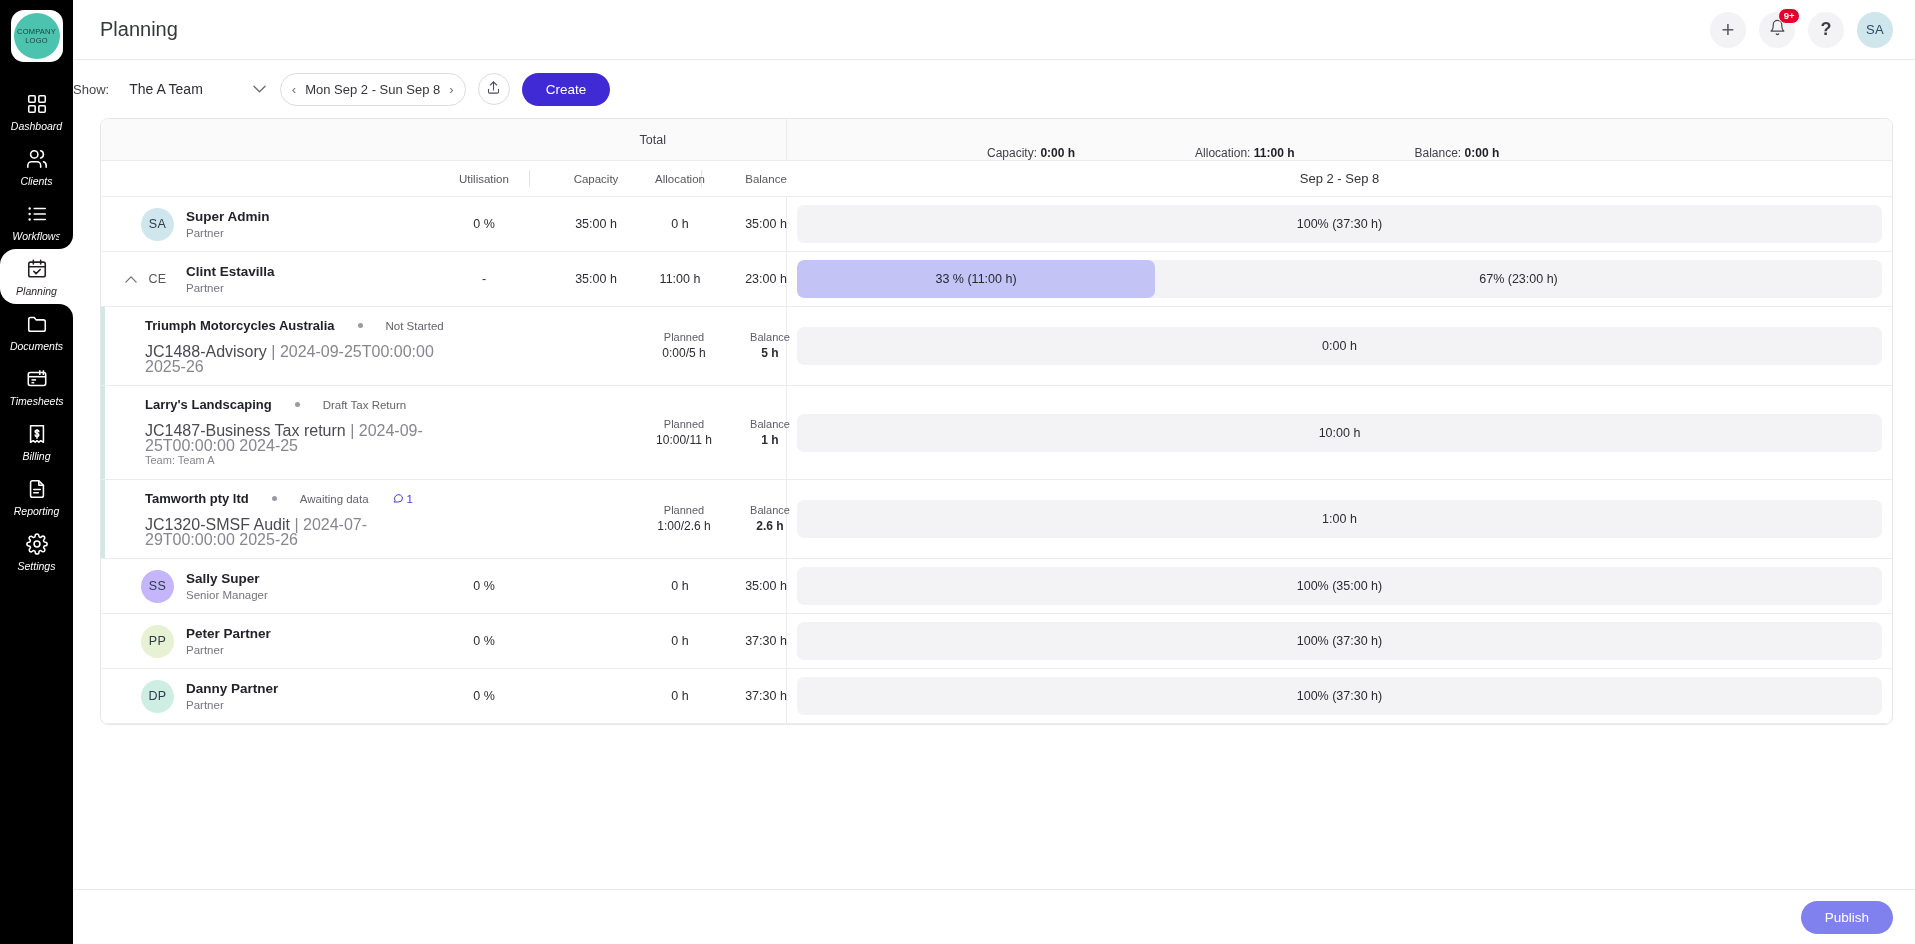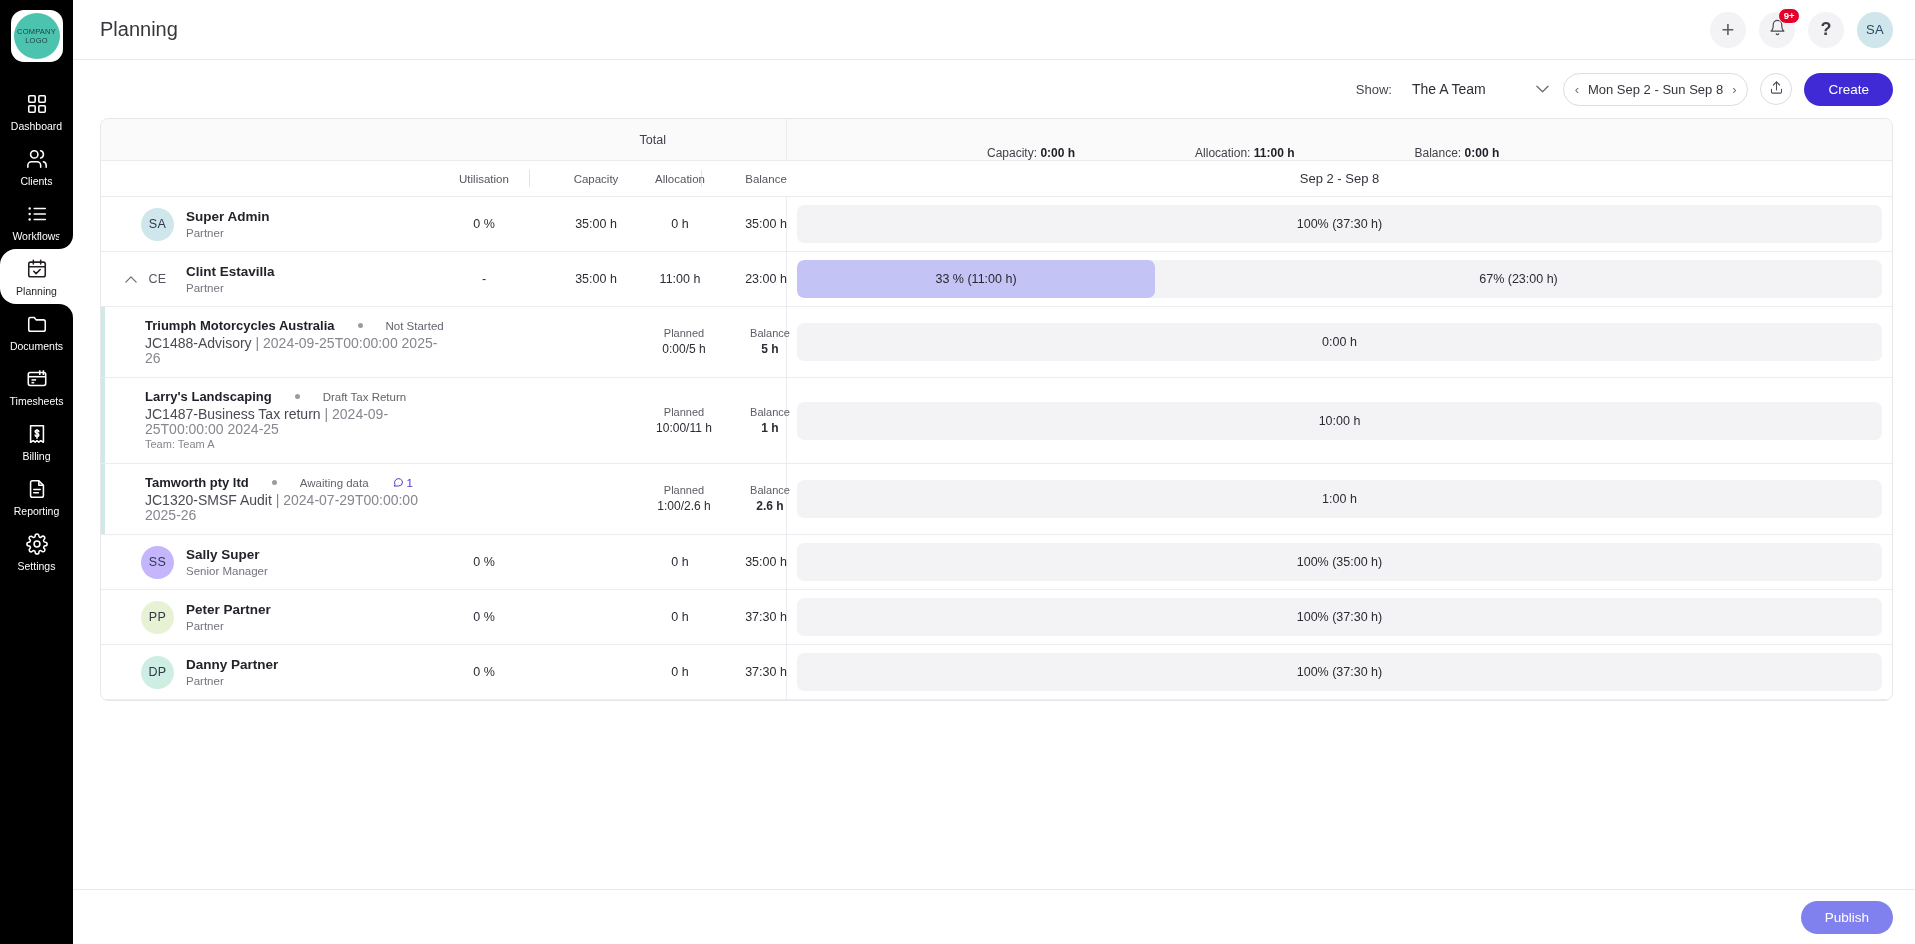--- a/index.html
+++ b/index.html
@@ -41,20 +41,21 @@
   }
   .nav-item {
     width: 73px;
     padding: 9px 0 7px 0;
     display: flex; flex-direction: column; align-items: center;
     gap: 5px;
     color: #ffffff;
     font-size: 10.5px;
     position: relative;
     cursor: pointer;
+    font-style: italic;
   }
   .nav-item .ico { width: 22px; height: 22px; display:block; }
   .nav-item svg { display:block; }
   .nav-item.active {
     background: #ffffff;
     color: #231f20;
     border-radius: 16px 0 0 16px;
   }
   .nav-item.active::before,
   .nav-item.active::after {
@@ -101,22 +102,22 @@
   }
   .avatar-top {
     width: 36px; height: 36px; border-radius: 50%;
     background: #cfe6ec; color:#2d4b63; font-size: 13px;
     display:flex; align-items:center; justify-content:center;
     cursor:pointer; letter-spacing:.3px;
   }
 
   
   .toolbar {
-    height: 58px; display:flex; align-items:center; justify-content:flex-end;
-    padding: 0 22px 0 16px; gap: 12px;
+    height: 58px; display:flex; align-items:center; justify-content:flex-start;
+    padding: 0 22px 0 0; gap: 12px;
   }
   .show-label { font-size: 13px; color: #45454d; }
   .team-select {
     display:flex; align-items:center; gap: 50px;
     font-size: 14px; color:#2d2d35; cursor:pointer;
     padding: 4px 2px 4px 8px;
   }
   .chev-down { color:#6b6b74; font-size: 11px; line-height: 1; }
   .date-nav {
     display:flex; align-items:center; gap: 9px;
@@ -231,21 +232,21 @@
     width:686px; flex:0 0 686px; position:relative;
     padding: 11px 0 11px 40px;
     border-right:1px solid #ececf0;
     border-left: 4px solid #cfeae4;
   }
   .job-title-line { display:flex; align-items:center; gap:23px; flex-wrap:wrap; }
   .job-name { font-size: 13px; color:#1f1f28; font-weight:700; }
   .status-dot { width:5px; height:5px; border-radius:50%; background:#9a9aa3; display:inline-block; }
   .job-status { font-size: 11.5px; color:#63636d; }
   .comment-chip { display:inline-flex; align-items:center; gap:3px; font-size:11.5px; color:#4b3ad4; }
-  .job-sub { font-size: 14px; color:#86868f; line-height: 15px; margin-top: 3px; max-width: 300px; }
+  .job-sub { font-size: 16px; color:#86868f; line-height: 15px; margin-top: 11px; max-width: 300px; }
   .job-sub .jid { color:#4a4a53; }
   .job-team { font-size: 11px; color:#86868f; line-height:15px; }
   .job-metric {
     position:absolute; top: 50%; transform: translateY(-50%);
     text-align:center; width: 90px;
   }
   .jm-plan { left: 534px; }
   .jm-bal  { left: 620px; }
   .jm-label { font-size: 11px; color:#5c5c66; line-height: 15px; }
   .jm-val { font-size: 12px; color:#2b2b34; line-height: 17px; }

